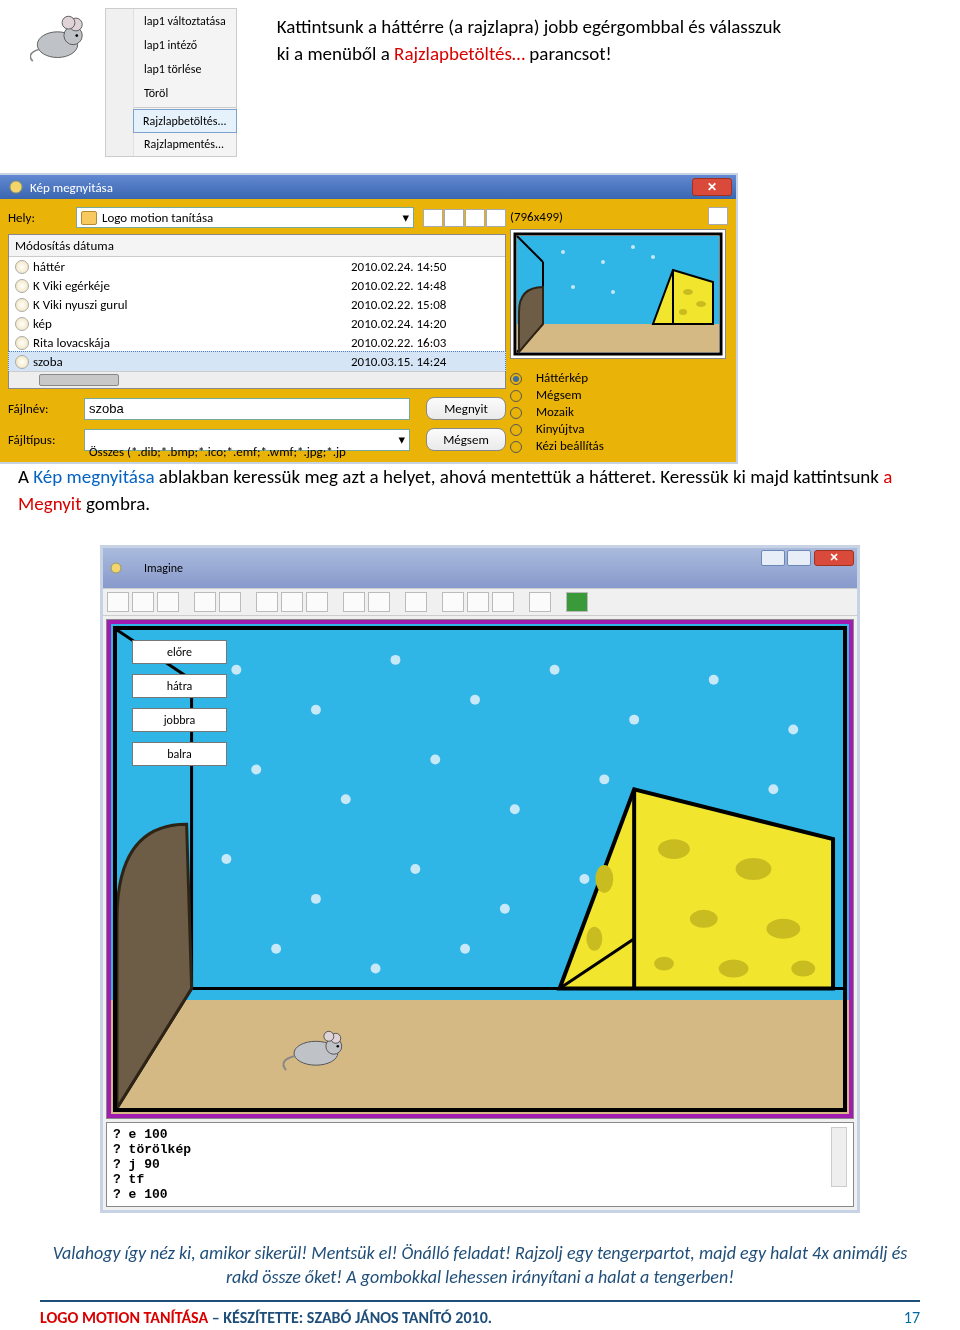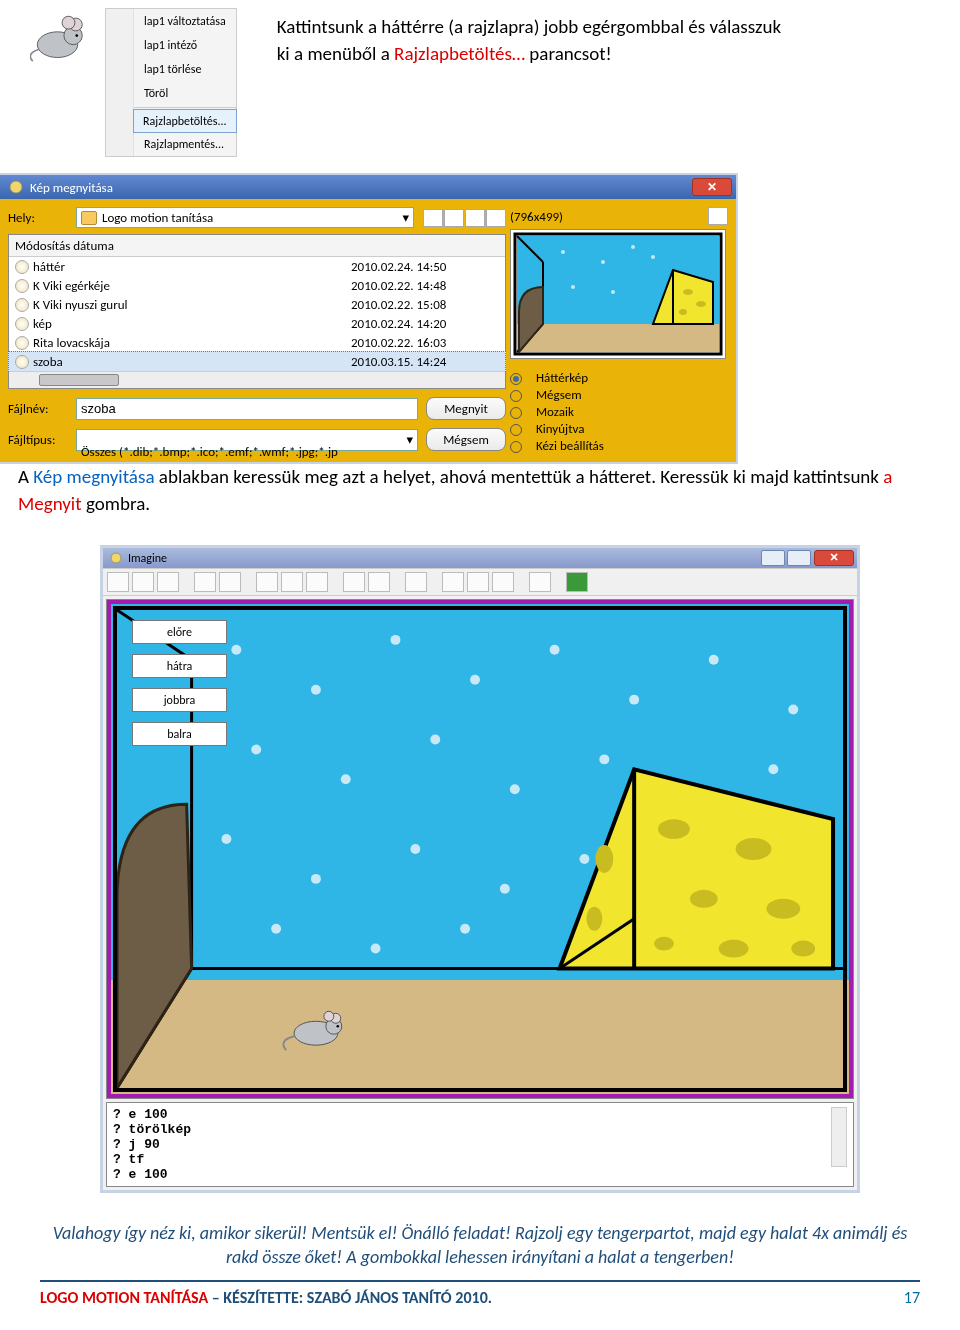--- a/index.html
+++ b/index.html
@@ -34,39 +34,39 @@
   .filelist-hd { display:flex; background:#f4f4f4; border-bottom:1px solid #ccc; font-size:13px;}
   .filelist-hd .col1 { flex:1; padding:3px 6px; border-right:1px solid #ccc;}
   .filelist-hd .col2 { width:160px; padding:3px 6px;}
   .filelist-rows .frow { display:flex; font-size:13px;}
   .filelist-rows .frow span.c1 { flex:1; padding:2px 6px; display:flex; align-items:center; gap:4px;}
   .filelist-rows .frow span.c2 { width:160px; padding:2px 6px;}
   .tiny-ico { width:14px; height:14px; border:1px solid #aaa; border-radius:50%; background:radial-gradient(#fff,#f0e0b0); display:inline-block;}
   .frow.sel { background:#d5e5f6; border:1px dotted #4a7dc1; margin:-1px;}
   .hscroll { height:17px; background:#eee; border-top:1px solid #ccc; position:relative;}
   .hscroll .thumb { position:absolute; left:30px; top:2px; width:80px; height:12px; background:#c8c8c8; border:1px solid #888; border-radius:2px;}
-  .inputrow { display:flex; align-items:center; gap:8px; margin-top:8px;}
+  .inputrow { display:flex; align-items:center; gap:16px; margin-top:8px;}
   .inputrow label { width:60px;}
   .inputrow input, .inputrow .sel-box { flex:1; background:#fff; border:1px solid #7a9; padding:2px 4px; font-size:13px; height:22px;}
   .btn { width:80px; background:linear-gradient(#fbfbfb,#eaeaea); border:1px solid #888; padding:3px; font-size:13px; text-align:center; border-radius:8px;}
   .dlg-right { width:218px; }
   .dimlabel { font-size:13px;}
   .preview { width:216px; height:130px; border:1px solid #888; background:#fff; padding:2px; margin-top:4px;}
   .radio-grp { margin-top:10px; font-size:13px;}
   .radio-grp div { display:flex; align-items:flex-end; gap:14px; padding:1px 0;}
   .radio { width:12px; height:12px; border:1px solid #555; border-radius:50%; display:inline-block; position:relative;}
   .radio.on::after { content:""; position:absolute; left:2px; top:2px; width:6px; height:6px; background:#3b6ea5; border-radius:50%;}
   .side-text { margin-left:18px; font-size:19px; line-height:1.4; }
   .side-text .blue { color:#0563c1; }
   .side-text .red { color:#d90000; }
 
   
   .imagine-block { padding:0 100px 28px 100px; }
   .imagine-win { border:3px solid #c7d3e5; background:#f0f0f0; font-size:12px;}
-  .im-title { background:linear-gradient(#aabbdd,#8899cc); padding:3px 6px; display:flex; align-items:center; gap:5px; position:relative;}
+  .im-title { background:linear-gradient(#aabbdd,#8899cc); padding:13px 6px; display:flex; align-items:center; gap:21px; position:relative;}
   .im-title .closex2 { position:absolute; right:3px; top:2px; width:40px; height:16px; background:#d94a3a; border:1px solid #a03020; border-radius:3px; color:#fff; text-align:center; font-weight:bold; font-size:11px; line-height:14px;}
   .im-title .minmax { position:absolute; right:46px; top:2px; display:flex; gap:2px;}
   .im-title .minmax span { width:24px; height:16px; background:#e8eef8; border:1px solid #6a87b5; border-radius:2px; display:inline-block;}
   .im-menu { background:#f4f4f4; padding:2px 6px; display:flex; gap:14px; font-size:12px;}
   .im-menu span { text-decoration:underline; text-decoration-color:transparent;}
   .im-menu span::first-letter { text-decoration:underline; }
   .im-toolbar { background:#f0f0f0; padding:3px 4px; display:flex; gap:3px; border-top:1px solid #ccc; border-bottom:1px solid #ccc;}
   .tbtn { width:22px; height:20px; border:1px solid #bbb; background:#fbfbfb; display:inline-block;}
   .tbtn.gap { margin-left:12px; }
   .canvas-area { background:#a21caf; border:1px solid #888; margin:3px; height:500px; position:relative; overflow:hidden;}

